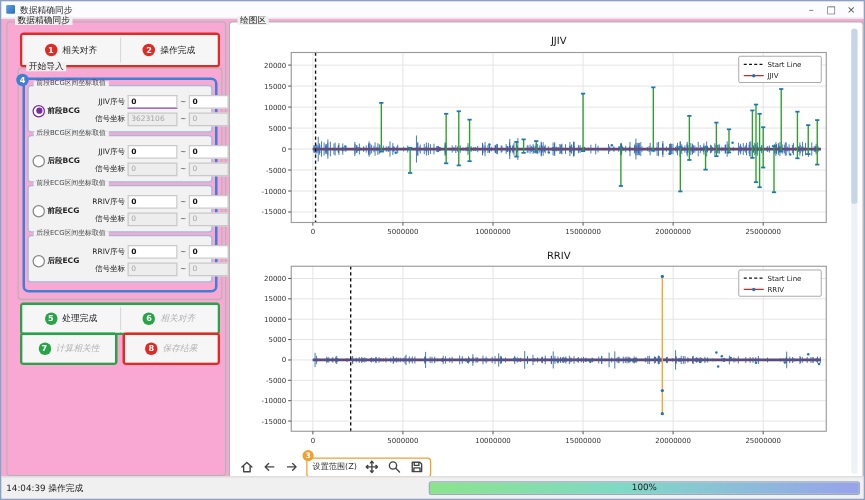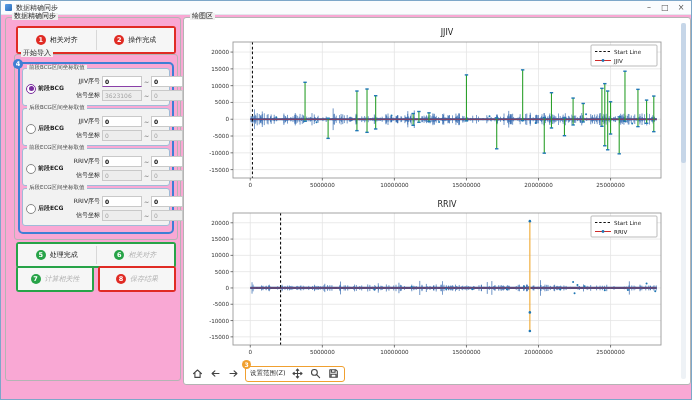--- a/index.html
+++ b/index.html
@@ -1741,14 +1741,20 @@
             <path d="M1.8 1.8 H7.9 L9.3 3.2 V9.3 H1.8 Z M3.4 1.8 V4.3 H7.1 V1.9 M3.1 9.3 V6.3 H8 V9.3"></path>
           </svg>
         </span>
       </div>
     </div>
 
   <div class="scrollbar">
     <div class="scroll-thumb"></div>
   </div>
 
+  <div class="statusbar">
+    <span class="status-text">14:04:39 操作完成</span>
+    <div class="progress">
+      <div class="progress-label">100%</div>
+    </div>
+  </div>
 
 </div>
 
 </body></html>

